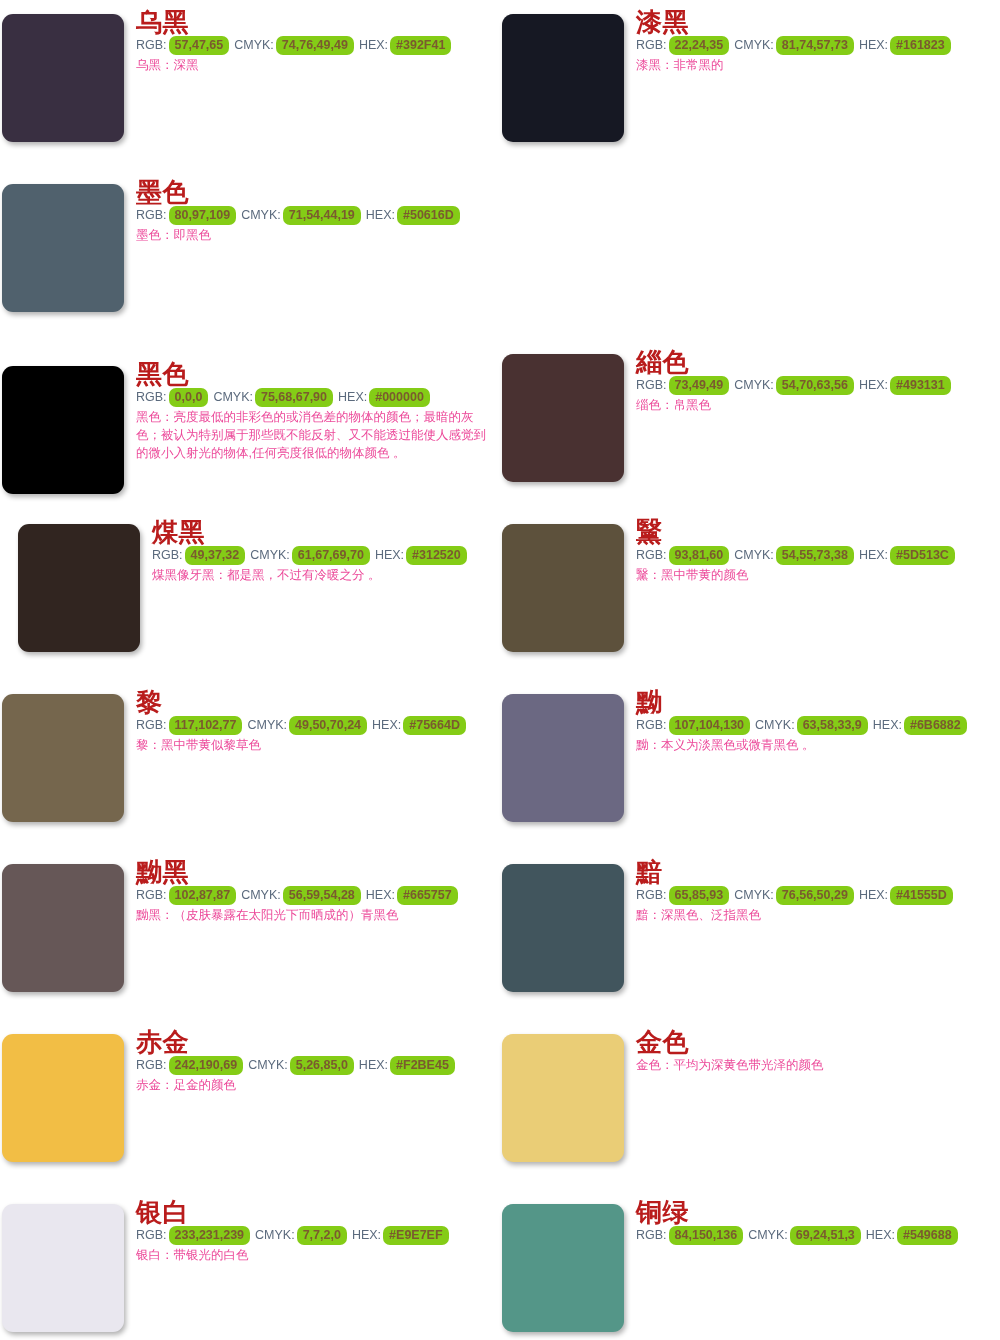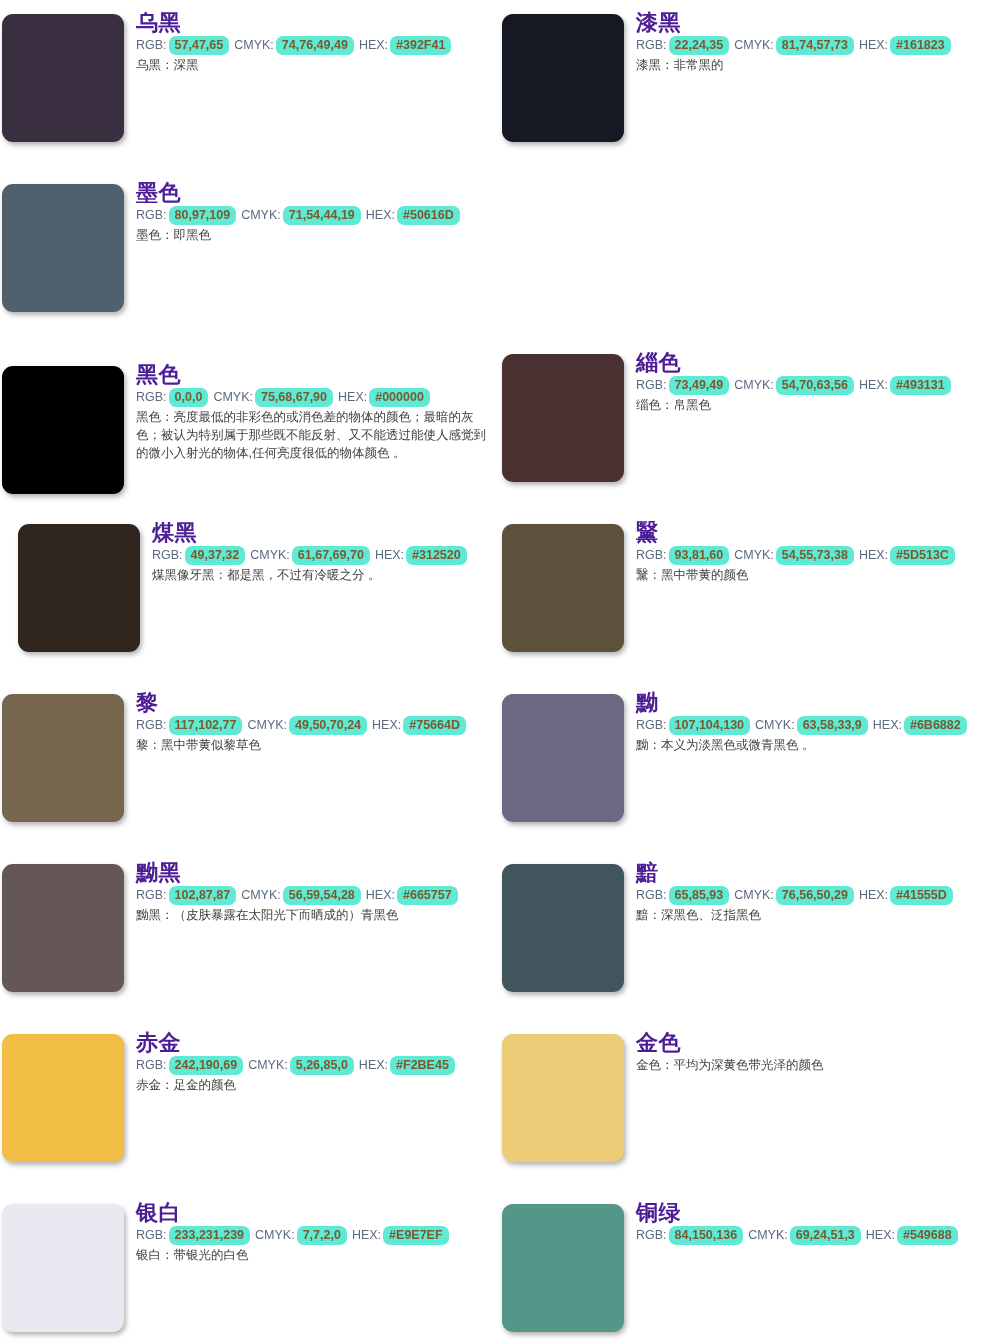--- a/index.html
+++ b/index.html
@@ -36,56 +36,56 @@
   }
 
   .info {
     position: absolute;
     left: 136px;
     top: 10px;
     right: 4px;
   }
 
   .title {
-    font-size: 22px;
+    font-size: 26px;
     font-weight: bold;
-    color: #4c1d95;
+    color: #b91c1c;
     line-height: 25px;
     letter-spacing: 0.5px;
     white-space: nowrap;
   }
 
   .specs {
     margin-top: 1px;
     font-size: 12.5px;
     line-height: 17px;
     color: #5b6a7d;
     white-space: nowrap;
   }
 
   .spec-label {
     color: #5b6a7d;
     font-weight: normal;
   }
 
   .spec-value {
     display: inline-block;
-    background: #5eead4;
+    background: #84cc16;
     color: #7a5b2e;
     font-weight: bold;
     border-radius: 7px;
     padding: 1px 6px 1px 6px;
     margin: 0 5px 0 2px;
   }
 
   .desc {
     margin-top: 1px;
     font-size: 12.5px;
     line-height: 18px;
-    color: #404040;
+    color: #ec4899;
     max-width: 352px;
   }
 </style>
 </head>
 <body>
 
 <div id="grid">
     <div class="card" style="left: 0px; top: 0px;">
       <div class="swatch" title="#392F41" style="background: rgb(57, 47, 65);"></div>
       <div class="info">

